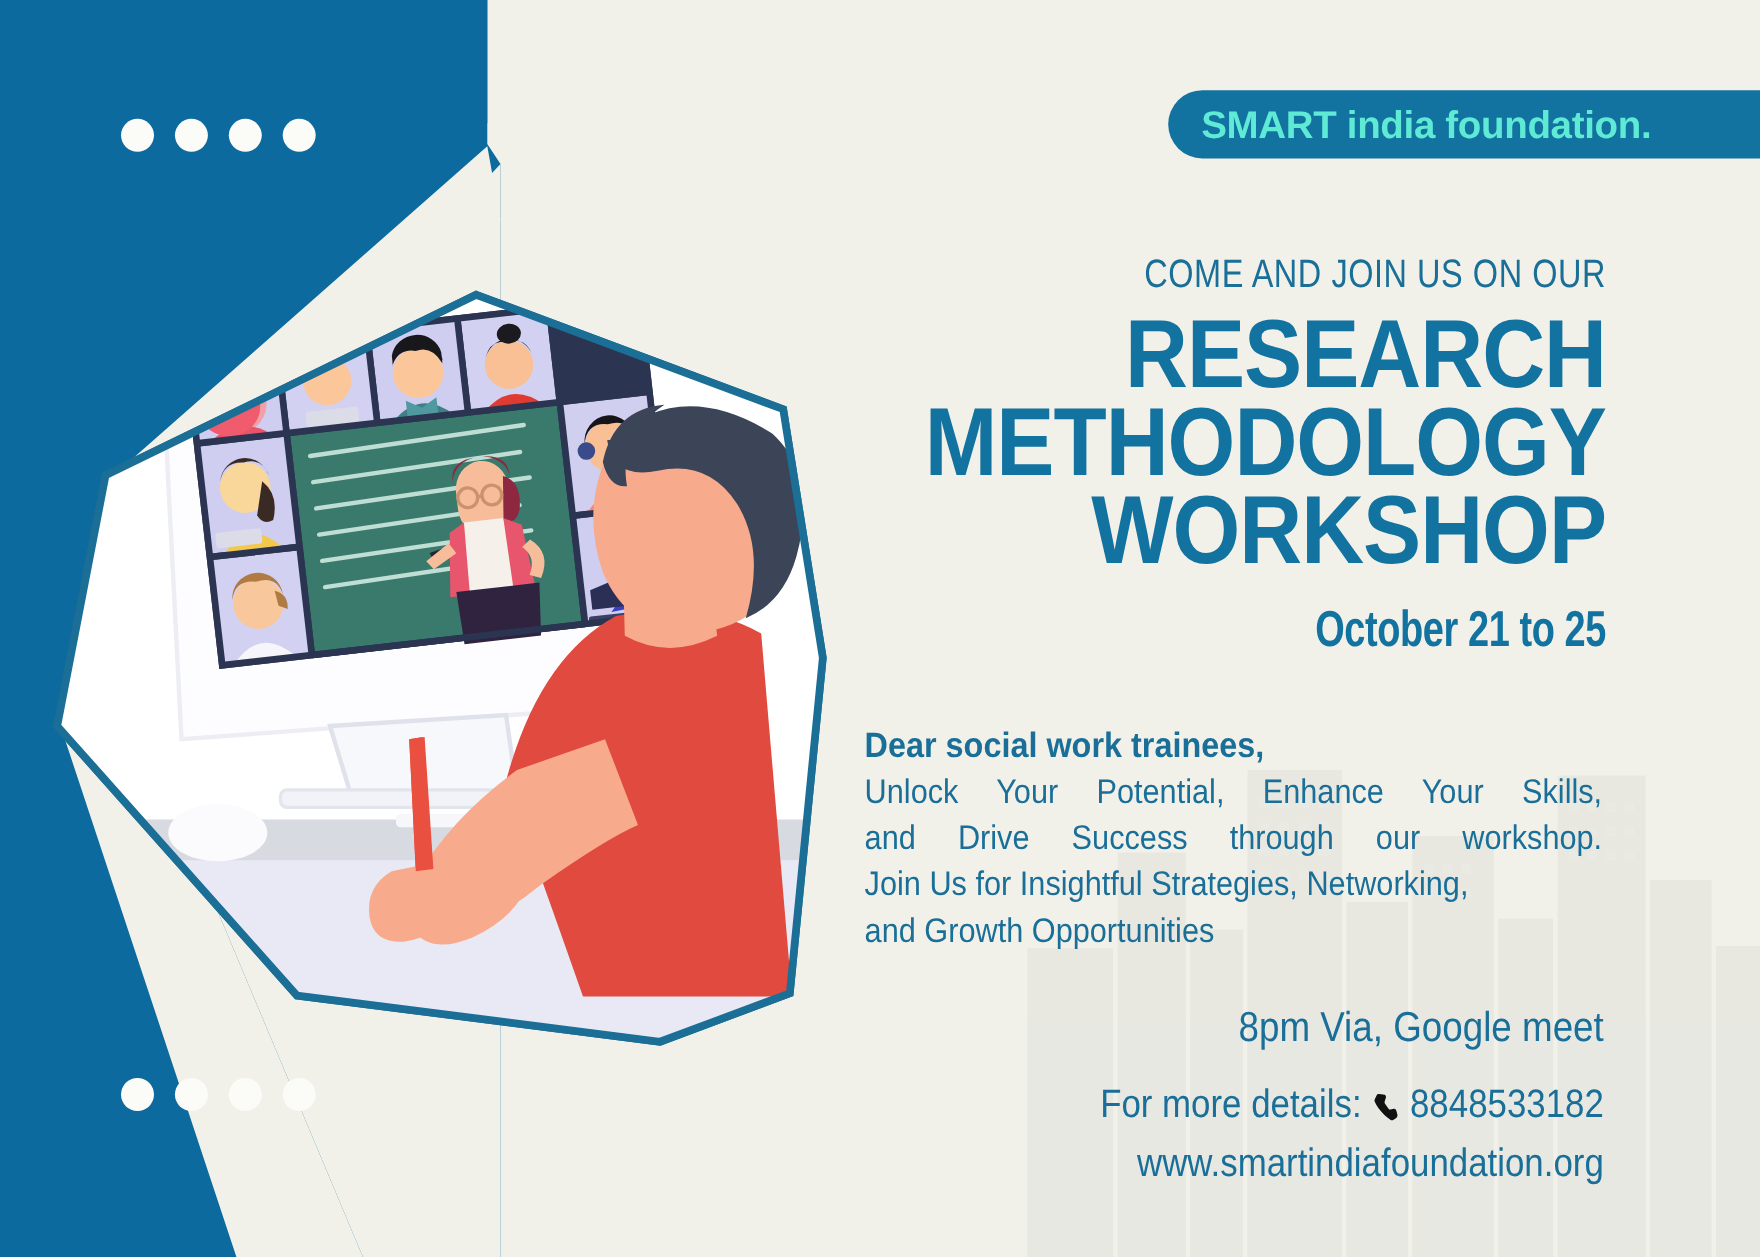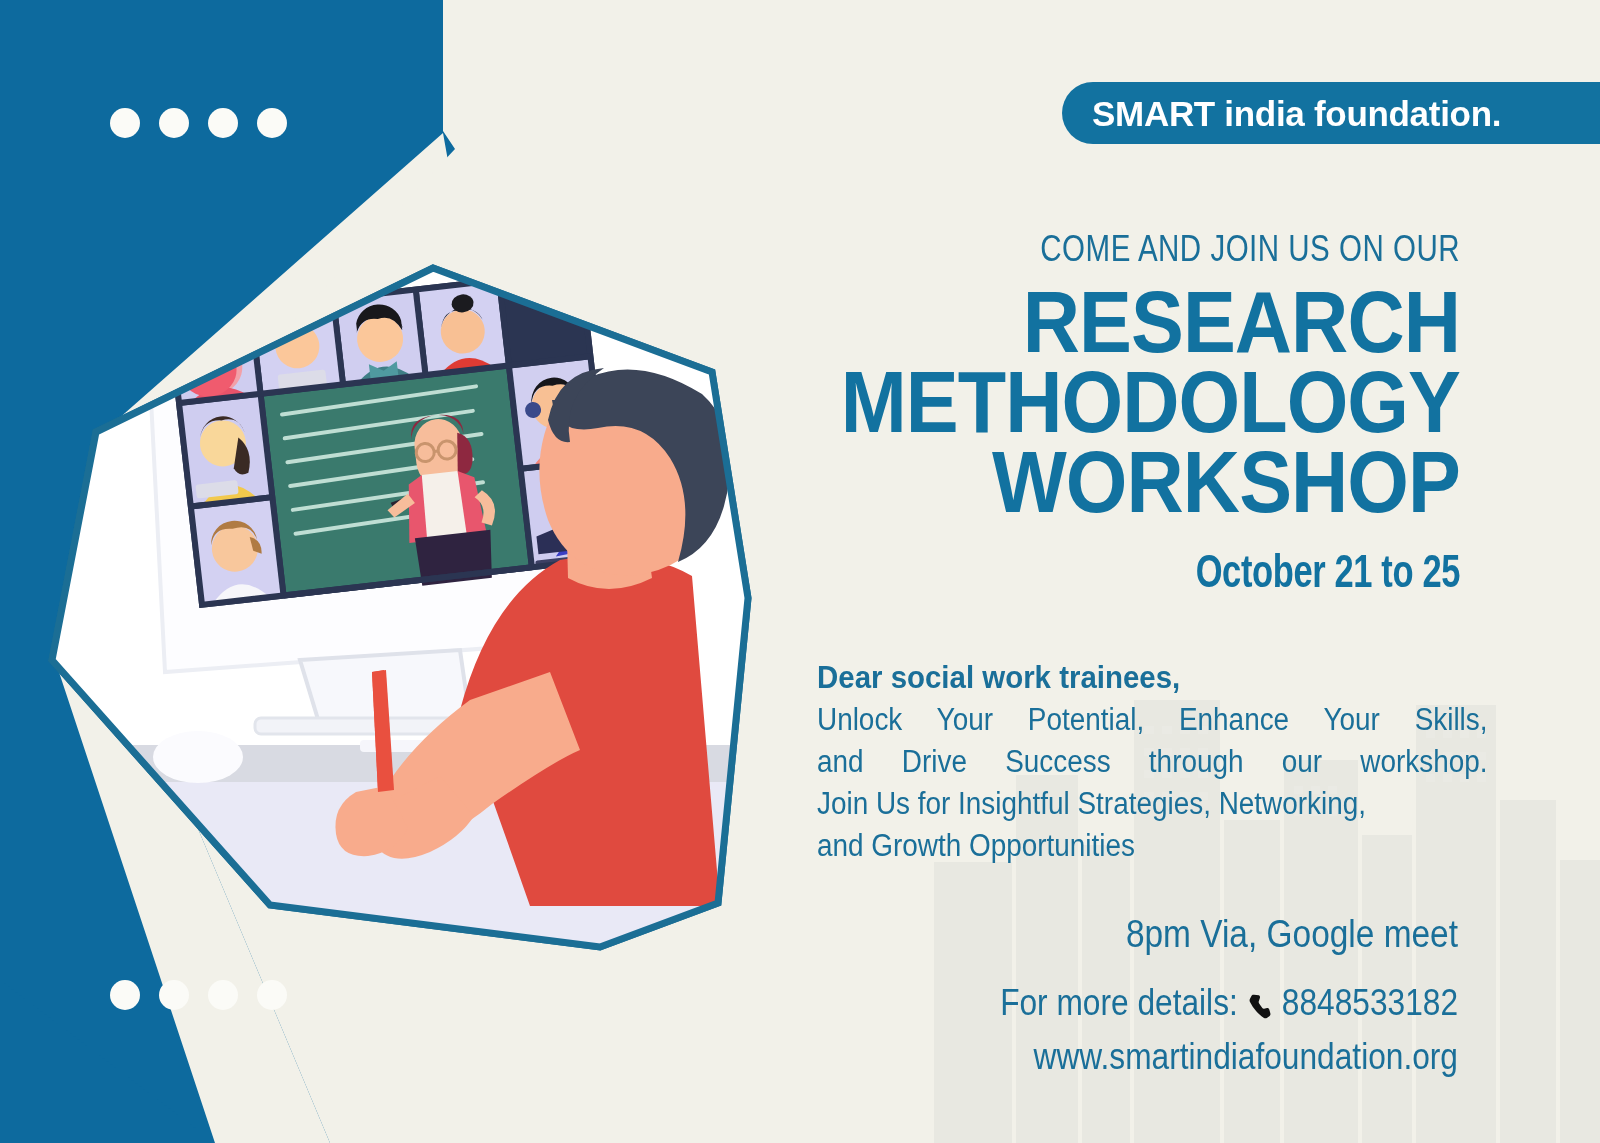--- a/index.html
+++ b/index.html
@@ -23,21 +23,21 @@
     position:absolute;
     left:1062px; top:82px;
     width:560px; height:62px;
     background:#1272a0;
     border-radius:31px 0 0 31px;
     box-sizing:border-box;
     padding:0 26px 0 30px;
     display:flex;align-items:center;
   }
   #brand-badge span{
-    color:#ffffff;
+    color:#5eead4;
     font-size:35px;
     font-weight:bold;
     letter-spacing:-0.3px;
     white-space:nowrap;
     line-height:1;
   }
 
   #eyebrow{
     position:absolute;
     left:700px; top:228px; width:760px;
@@ -75,21 +75,21 @@
     line-height:50px;
     letter-spacing:-0.5px;
     transform:scaleX(0.75);
     transform-origin:100% 50%;
     white-space:nowrap;
   }
 
   
   #body-copy{
     position:absolute;
-    left:817px; top:655px; width:672px;
+    left:786px; top:655px; width:672px;
     color:#1a6f99;
   }
   #salutation{
     font-size:32px;
     font-weight:bold;
     line-height:44px;
     transform:scaleX(0.92);
     transform-origin:0 50%;
     white-space:nowrap;
   }

